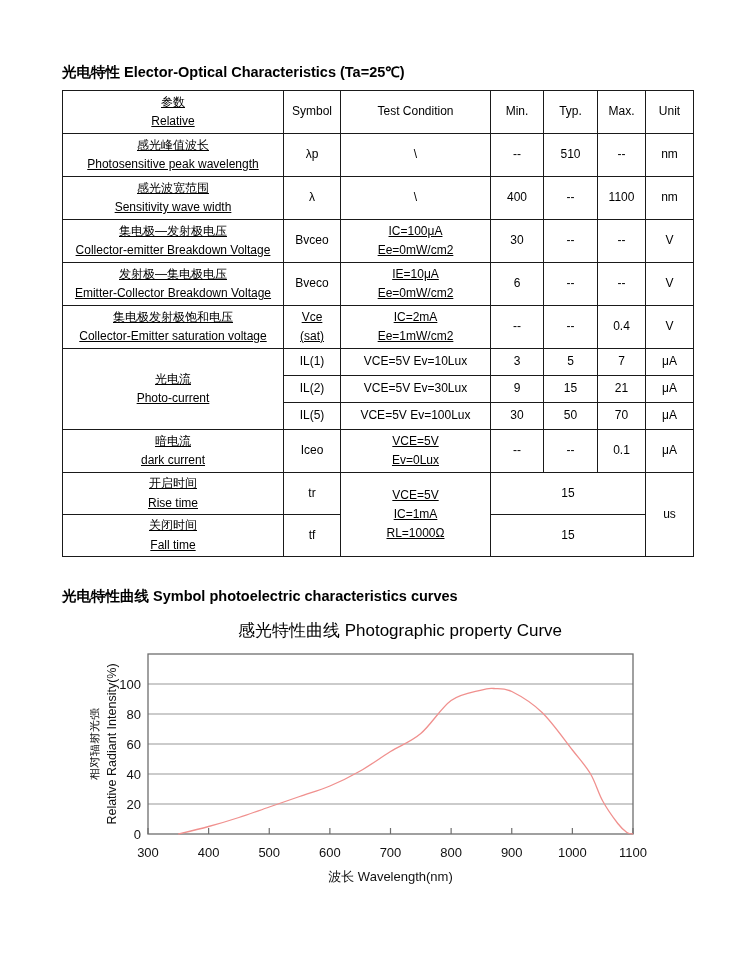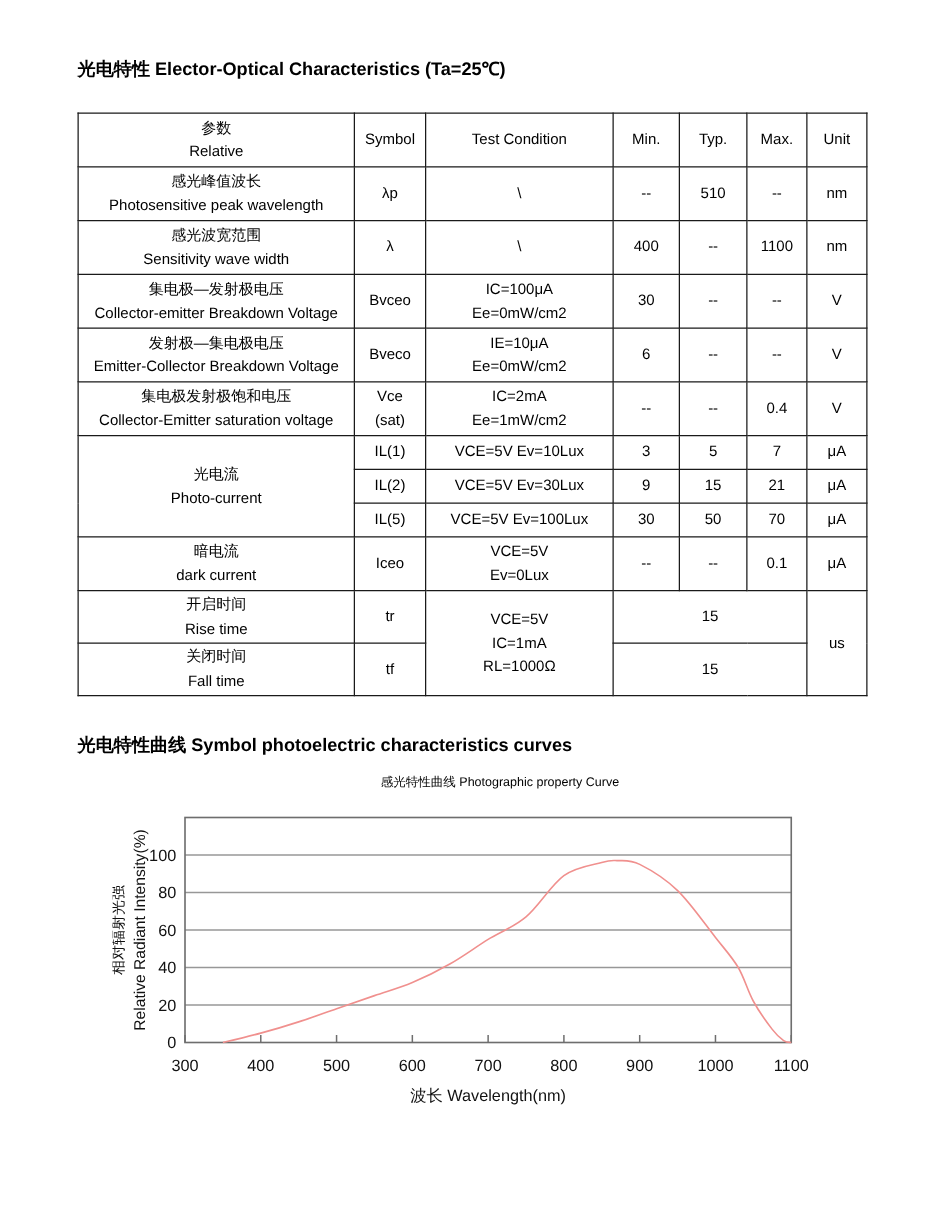--- a/index.html
+++ b/index.html
@@ -1,26 +1,26 @@
 <!DOCTYPE html>
 <html><head>
 <meta charset="utf-8">
 <style>
   html,body{margin:0;padding:0;background:#ffffff;}
   body{width:750px;height:970px;position:relative;font-family:"Liberation Sans",sans-serif;color:#000;}
   .sec-title{position:absolute;left:62px;font-size:14.5px;font-weight:bold;white-space:nowrap;}
-  #sec1-title{top:44px;}
+  #sec1-title{top:61px;}
   #sec2-title{top:587px;}
   table.spec{position:absolute;left:62px;top:90px;border-collapse:collapse;table-layout:fixed;
              font-size:12px;width:631px;}
   table.spec td{border:1px solid #1a1a1a;text-align:center;vertical-align:middle;padding:0 2px;
                 line-height:1.6;overflow:hidden;}
   tr.h43{height:43px;} tr.h27{height:27px;} tr.h42{height:42px;margin-left:47px;}
-  .two-line span{display:block;}
-  .chart-title{position:absolute;left:100px;top:619px;width:600px;text-align:center;font-size:10px;}
+  .two-line span{display:block;text-decoration:underline;}
+  .chart-title{position:absolute;left:100px;top:619px;width:600px;text-align:center;font-size:17px;}
   #chart-svg{position:absolute;left:90px;top:650px;}
 </style>
 </head>
 <body>
 
 <div class="sec-title" id="sec1-title">光电特性 Elector-Optical Characteristics (Ta=25℃)</div>
 
 <table class="spec">
   <colgroup>
     <col style="width:221px">

